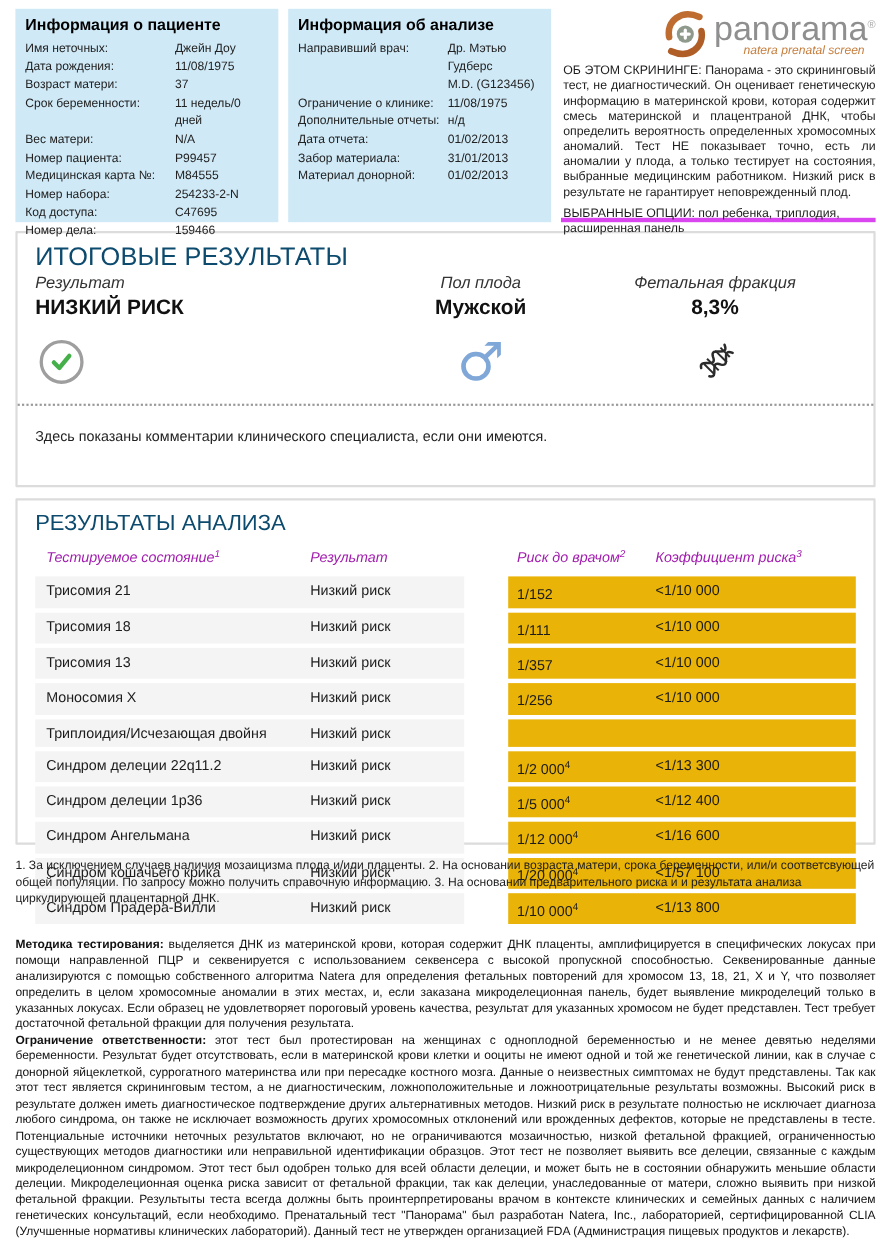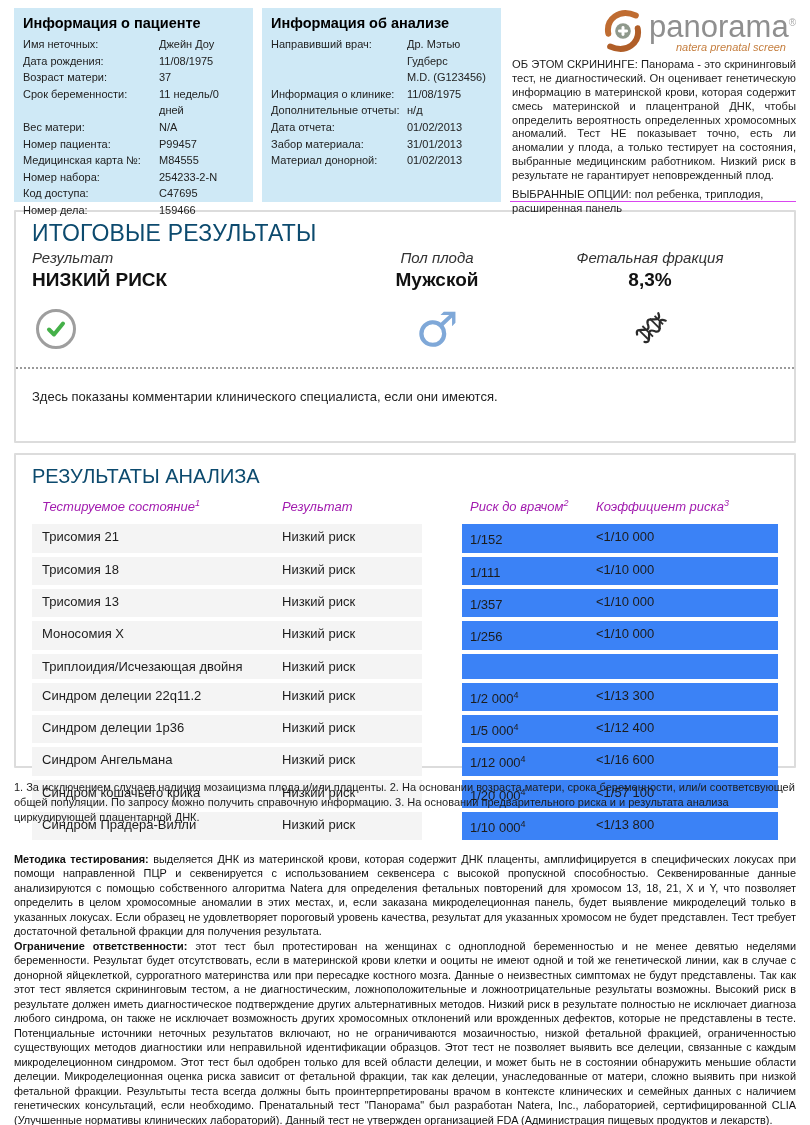--- a/index.html
+++ b/index.html
@@ -8,21 +8,21 @@
   .page{padding:8px 14px 0;}
 
   
   .top{display:flex;gap:9px;align-items:stretch;height:194px;}
   .info-box{background:#cfe9f6;width:239px;box-sizing:border-box;padding:7px 9px 6px;flex-shrink:0;}
   .info-box h2{margin:0 0 5px;font-size:14.5px;font-weight:bold;color:#000000;}
   .info-row{display:flex;font-size:11px;line-height:16.6px;color:#222;}
   .info-row .lbl{width:136px;flex-shrink:0;}
   .info-row .val{white-space:pre-line;}
 
-  .about-col{flex:1;padding-left:2px;border-bottom:1px solid #d946ef;}
+  .about-col{flex:1;padding-left:2px;border-bottom:4px solid #d946ef;}
   .brand{display:flex;justify-content:flex-end;align-items:flex-start;height:47px;}
   .brand-text{display:flex;flex-direction:column;align-items:flex-end;margin-left:4px;}
   .brand-name{font-size:31px;color:#8f8f8f;line-height:30px;letter-spacing:0px;}
   .brand-name sup{font-size:10px;color:#aaa;}
   .brand-sub{font-size:11px;font-style:italic;color:#c57e3e;margin-top:-1px;margin-right:10px;}
   .about-col p{margin:3px 0 0;font-size:11.2px;line-height:1.24;text-align:justify;color:#1d1d1d;}
   .about-col p.options{margin-top:5px;text-align:left;}
 
   
   .panel{border:2px solid #dcdcdc;border-radius:1px;background:#fff;box-sizing:border-box;}
@@ -54,21 +54,21 @@
   .h-gap{width:40px;}
   .h-strip2{display:flex;width:316px;padding-left:8px;box-sizing:border-box;}
   .h-pre{width:126px;}
   .h-score{flex:1;}
   sup{font-size:9px;}
   .trow{display:flex;margin-bottom:4px;font-size:13px;line-height:25px;color:#1c1c1c;}
   .t-strip1{display:flex;width:390px;background:#f4f4f4;}
   .t-cond{width:240px;padding-left:10px;}
   .t-res{flex:1;}
   .t-gap{width:40px;}
-  .t-strip2{display:flex;width:316px;background:#3b82f6;padding-left:8px;box-sizing:border-box;}
+  .t-strip2{display:flex;width:316px;background:#eab308;padding-left:8px;box-sizing:border-box;}
   .t-pre{width:126px;}
   .t-score{flex:1;}
 
   .footnotes{margin-top:12px;font-size:11px;line-height:1.36;color:#1d1d1d;}
 
   .methodology{margin-top:27px;font-size:10.9px;line-height:1.33;text-align:justify;color:#111;}
   .methodology p{margin:0;}
 </style>
 </head>
 <body>
@@ -135,21 +135,21 @@
     <div class="info-box">
       <h2>Информация об анализе</h2>
 
         <div class="info-row">
           <span class="lbl">Направивший врач:</span>
           <span class="val">Др. Мэтью Гудберс
 M.D. (G123456)</span>
         </div>
 
         <div class="info-row">
-          <span class="lbl">Информация о клинике:</span>
+          <span class="lbl">Ограничение о клинике:</span>
           <span class="val">11/08/1975</span>
         </div>
 
         <div class="info-row">
           <span class="lbl">Дополнительные отчеты:</span>
           <span class="val">н/д</span>
         </div>
 
         <div class="info-row">
           <span class="lbl">Дата отчета:</span>

